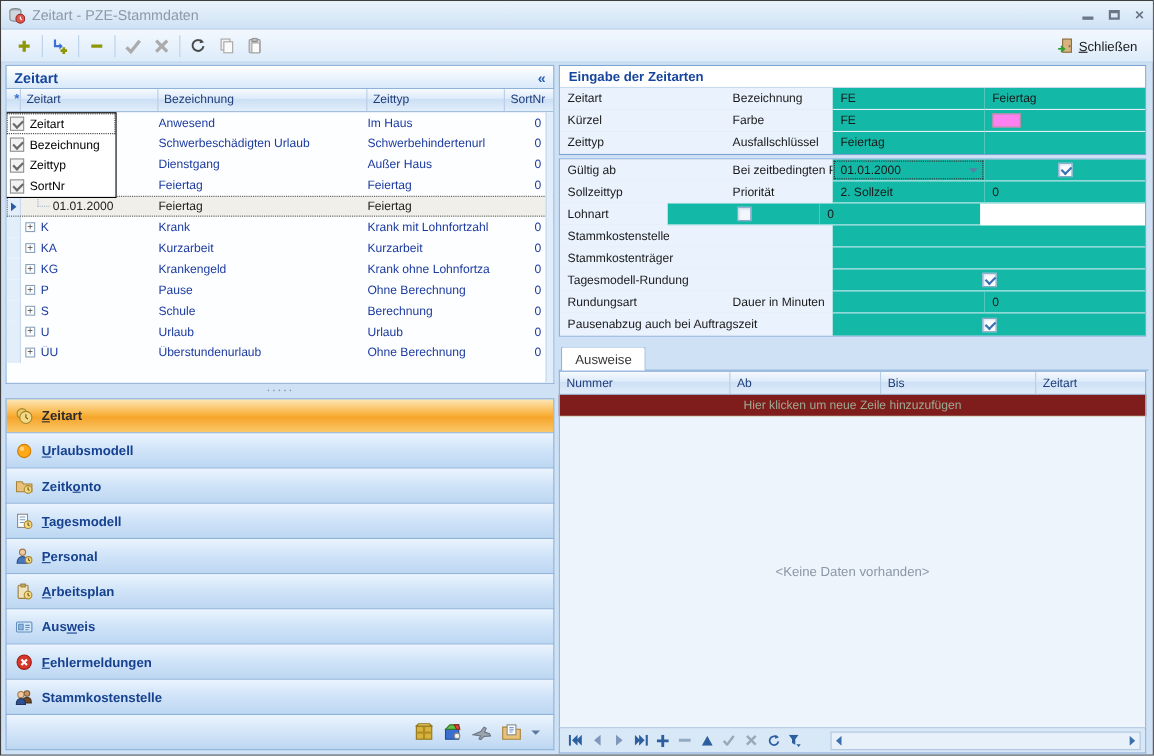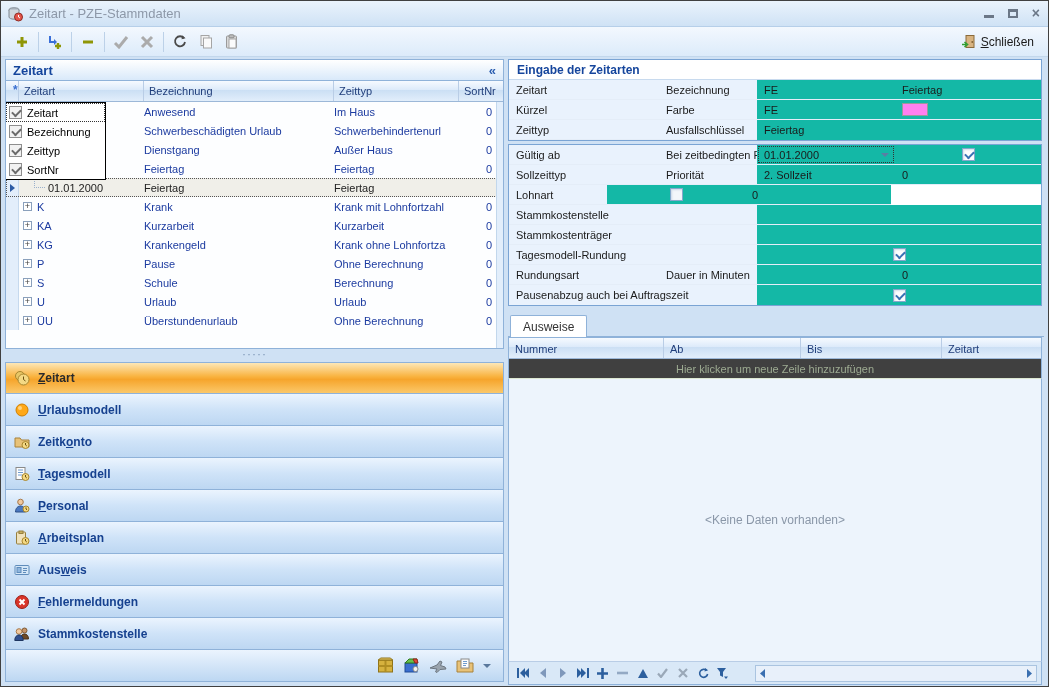--- a/index.html
+++ b/index.html
@@ -103,21 +103,21 @@
   .tabbar { position:absolute; top:254px; left:0; width:536px; height:24px; border-bottom:1px solid #8fb2d9; display:flex; align-items:flex-end; }
   .tab { background:#fff; border:1px solid #8fb2d9; border-bottom:none; border-radius:2px 2px 0 0;
     padding:4px 12px 3px; font-size:12px; color:#333; margin-left:2px; margin-bottom:-1px; }
 
   .aus-header { position:absolute; top:278px; left:0; width:534px; height:22px; display:flex;
     background:linear-gradient(#f6faff,#dceafa 45%,#cbdff4 46%,#e2eefb);
     border:1px solid #8fb2d9; border-bottom:1px solid #9cb8d8; color:#1f3d7a; font-size:11px; }
   .ah { border-right:1px solid #b9cde6; padding:5px 0 0 6px; }
   .aw1{width:155px;} .aw2{width:137px;} .aw3{width:141px;} .aw4{width:99px; border-right:none;}
 
-  .newrow { position:absolute; top:300px; left:0; width:534px; height:20px; background:#404040;
+  .newrow { position:absolute; top:300px; left:0; width:534px; height:20px; background:#7f1d1d;
     border-left:1px solid #8fb2d9; border-right:1px solid #8fb2d9; border-bottom:1px solid #dde8d2;
     display:flex; align-items:center; justify-content:center; font-size:11px; color:#9dab92; }
 
   .empty-area { position:absolute; top:320px; left:0; width:534px; height:282px; background:#edf4fc;
     border-left:1px solid #8fb2d9; border-right:1px solid #8fb2d9;
     display:flex; align-items:center; justify-content:center; font-size:12px; color:#8a97a8; }
 
   .navigator { position:absolute; top:602px; left:0; width:534px; height:24px; background:#d9e8f7;
     border:1px solid #8fb2d9; border-top:1px solid #b9cde6; display:flex; align-items:center; padding:0 4px; gap:1px; }
   .nvb { width:19px; height:17px; display:flex; align-items:center; justify-content:center; }

